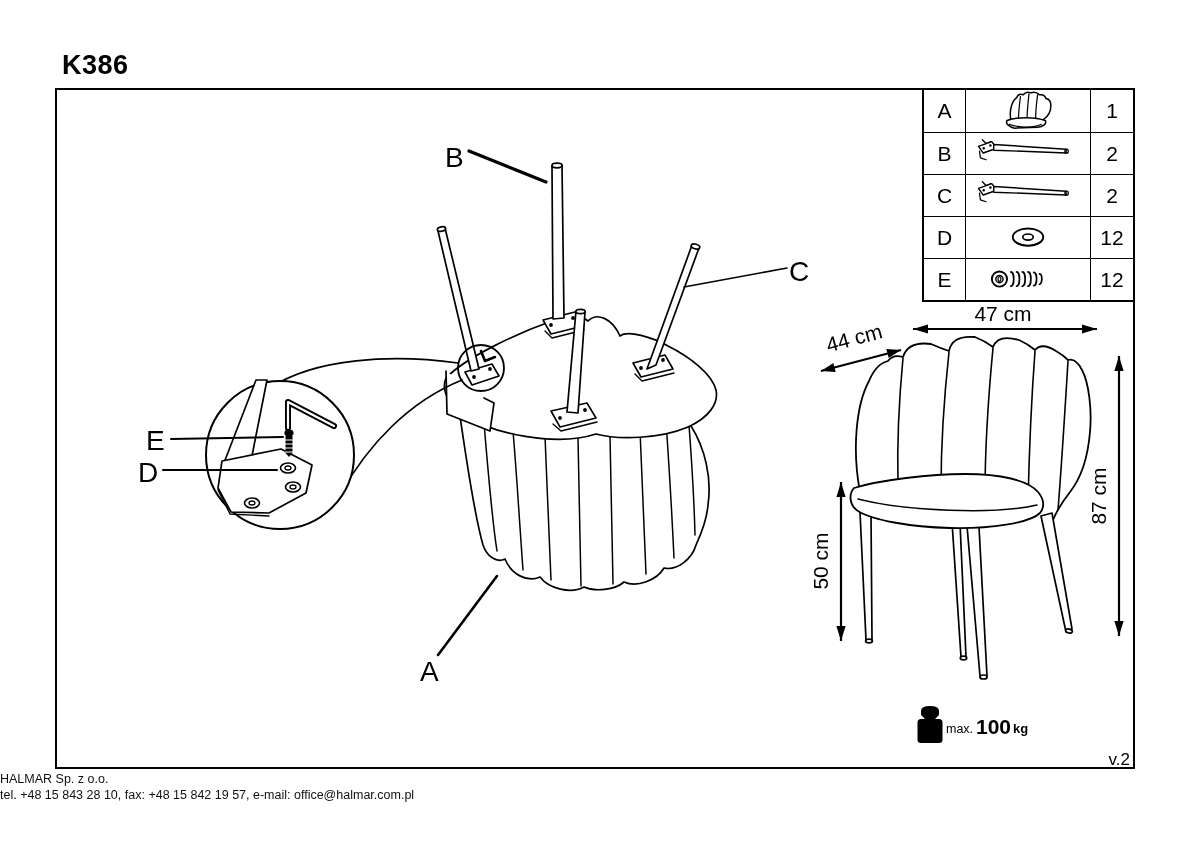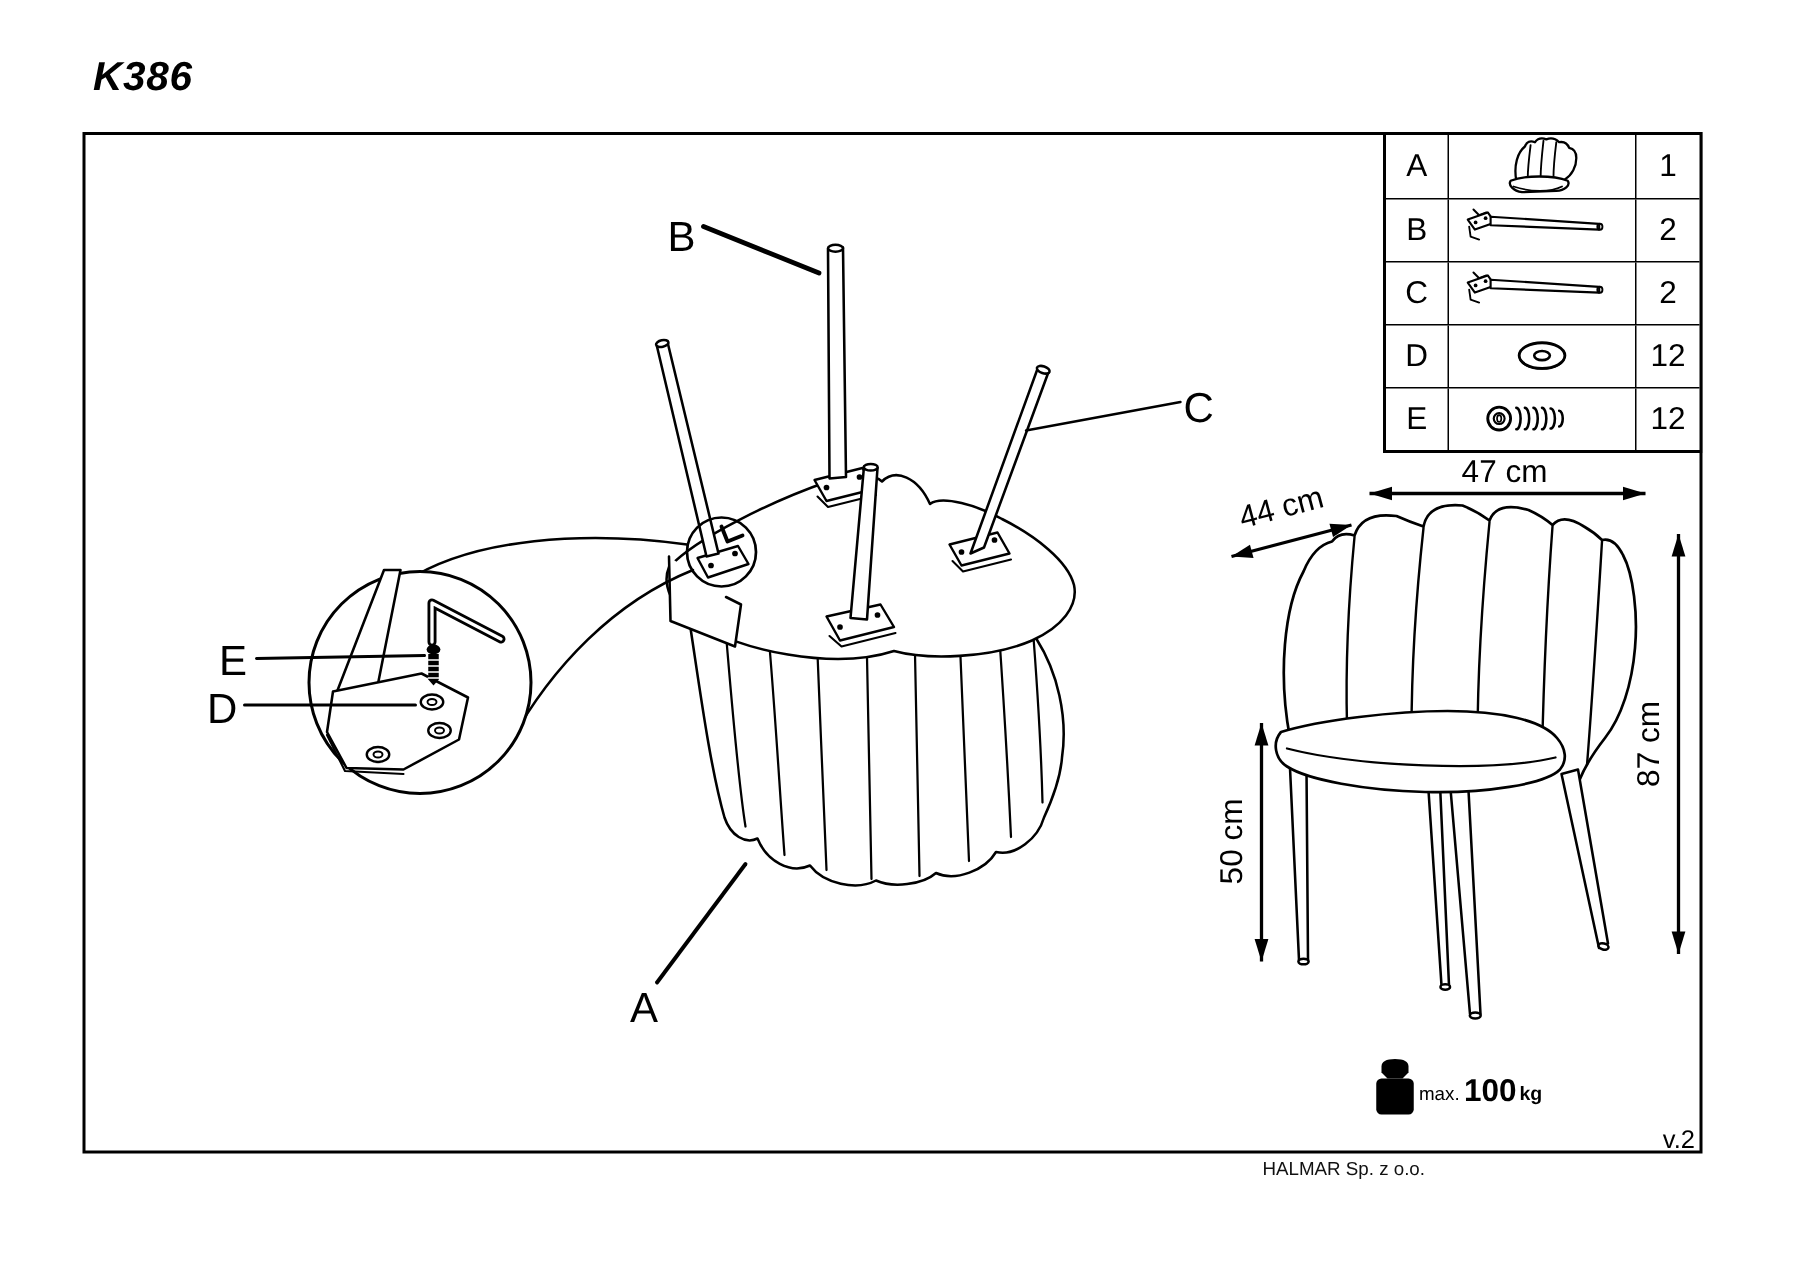--- a/index.html
+++ b/index.html
@@ -1,34 +1,34 @@
 <!DOCTYPE html>
 <html><head>
 <meta charset="utf-8">
 <style>
   html,body{margin:0;padding:0;background:#fff;}
   body{width:1200px;height:848px;position:relative;font-family:"Liberation Sans",sans-serif;color:#000;overflow:hidden;}
-  .page-title{position:absolute;left:62px;top:36px;font-size:27px;font-weight:bold;letter-spacing:.5px;font-style:italic;}
+  .page-title{position:absolute;left:62px;top:50px;font-size:27px;font-weight:bold;letter-spacing:.5px;}
   .main-frame{position:absolute;left:55px;top:88px;width:1080px;height:681px;border:2px solid #000;box-sizing:border-box;background:#fff;}
   .art{position:absolute;left:0;top:0;width:1200px;height:848px;}
   .art text{font-family:"Liberation Sans",sans-serif;fill:#000;}
   .callout{font-size:28px;}
   .dim{font-size:21px;}
   .ver{font-size:17px;}
   .wmax{font-size:12.5px;}
   .wval{font-size:21px;font-weight:bold;}
   .wunit{font-size:13px;font-weight:bold;}
   .parts-table{position:absolute;left:922px;top:88px;width:213px;height:214px;border:2px solid #000;box-sizing:border-box;background:#fff;display:grid;grid-template-rows:repeat(5,1fr);}
   .pt-row{display:grid;grid-template-columns:42px 1fr 42px;border-top:1.5px solid #000;min-height:0;}
   .pt-row:first-child{border-top:none;}
   .pt-cell{display:flex;align-items:center;justify-content:center;font-size:21px;min-height:0;}
   .pt-letter{border-right:1.5px solid #000;}
   .pt-icon{border-right:1.5px solid #000;}
   .pt-icon svg{display:block;}
-  .footer{position:absolute;left:0;top:771px;width:950px;text-align:right;font-size:12.5px;line-height:16px;color:#111;}
+  .footer{position:absolute;left:0;top:771px;width:950px;text-align:left;font-size:12.5px;line-height:16px;color:#111;}
 </style>
 </head>
 <body>
 
 <div class="page-title">K386</div>
 <div class="main-frame"></div>
 
 <svg class="art" viewBox="0 0 1200 848">
 
   <g stroke="#000" fill="none" stroke-linecap="round" stroke-linejoin="round">
@@ -284,13 +284,14 @@
       </svg>
     </div>
     <div class="pt-cell">
         <span>12</span>
       </div>
   </div>
 </div>
 
 <div class="footer">
   <div>HALMAR Sp. z o.o.</div>
+  <div>tel. +48 15 843 28 10, fax: +48 15 842 19 57, e-mail: office@halmar.com.pl</div>
 </div>
 
 </body></html>

